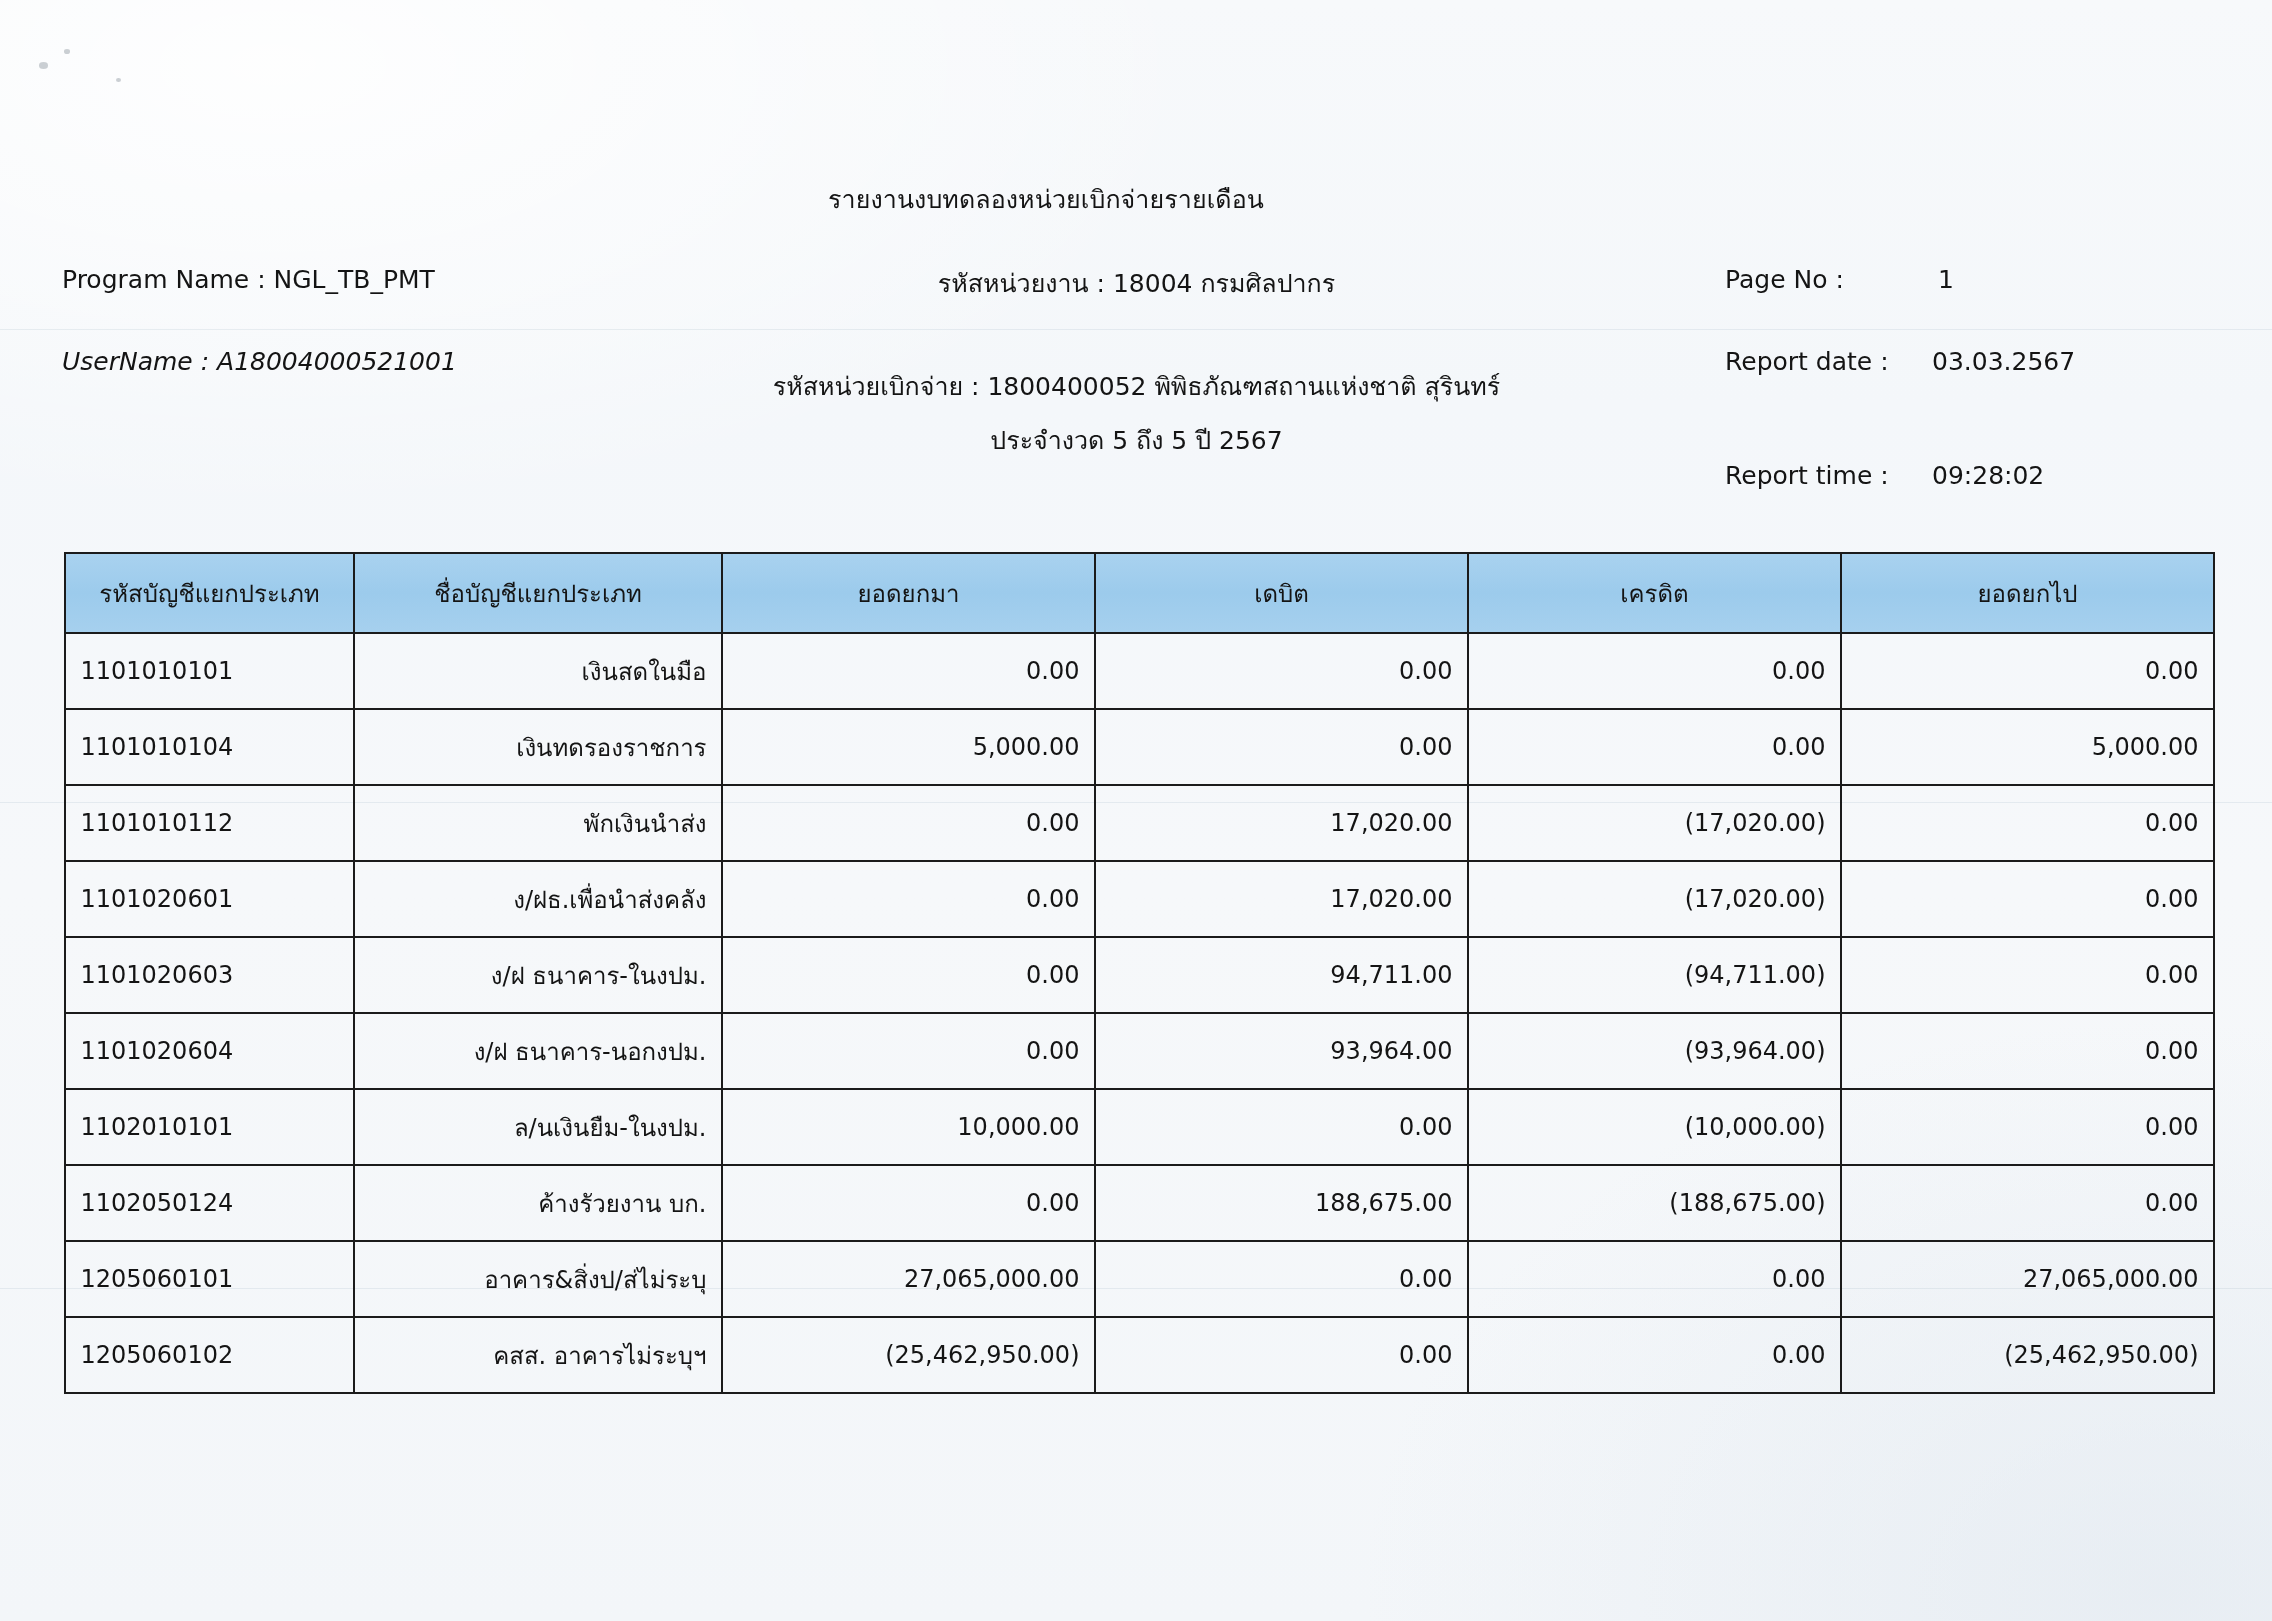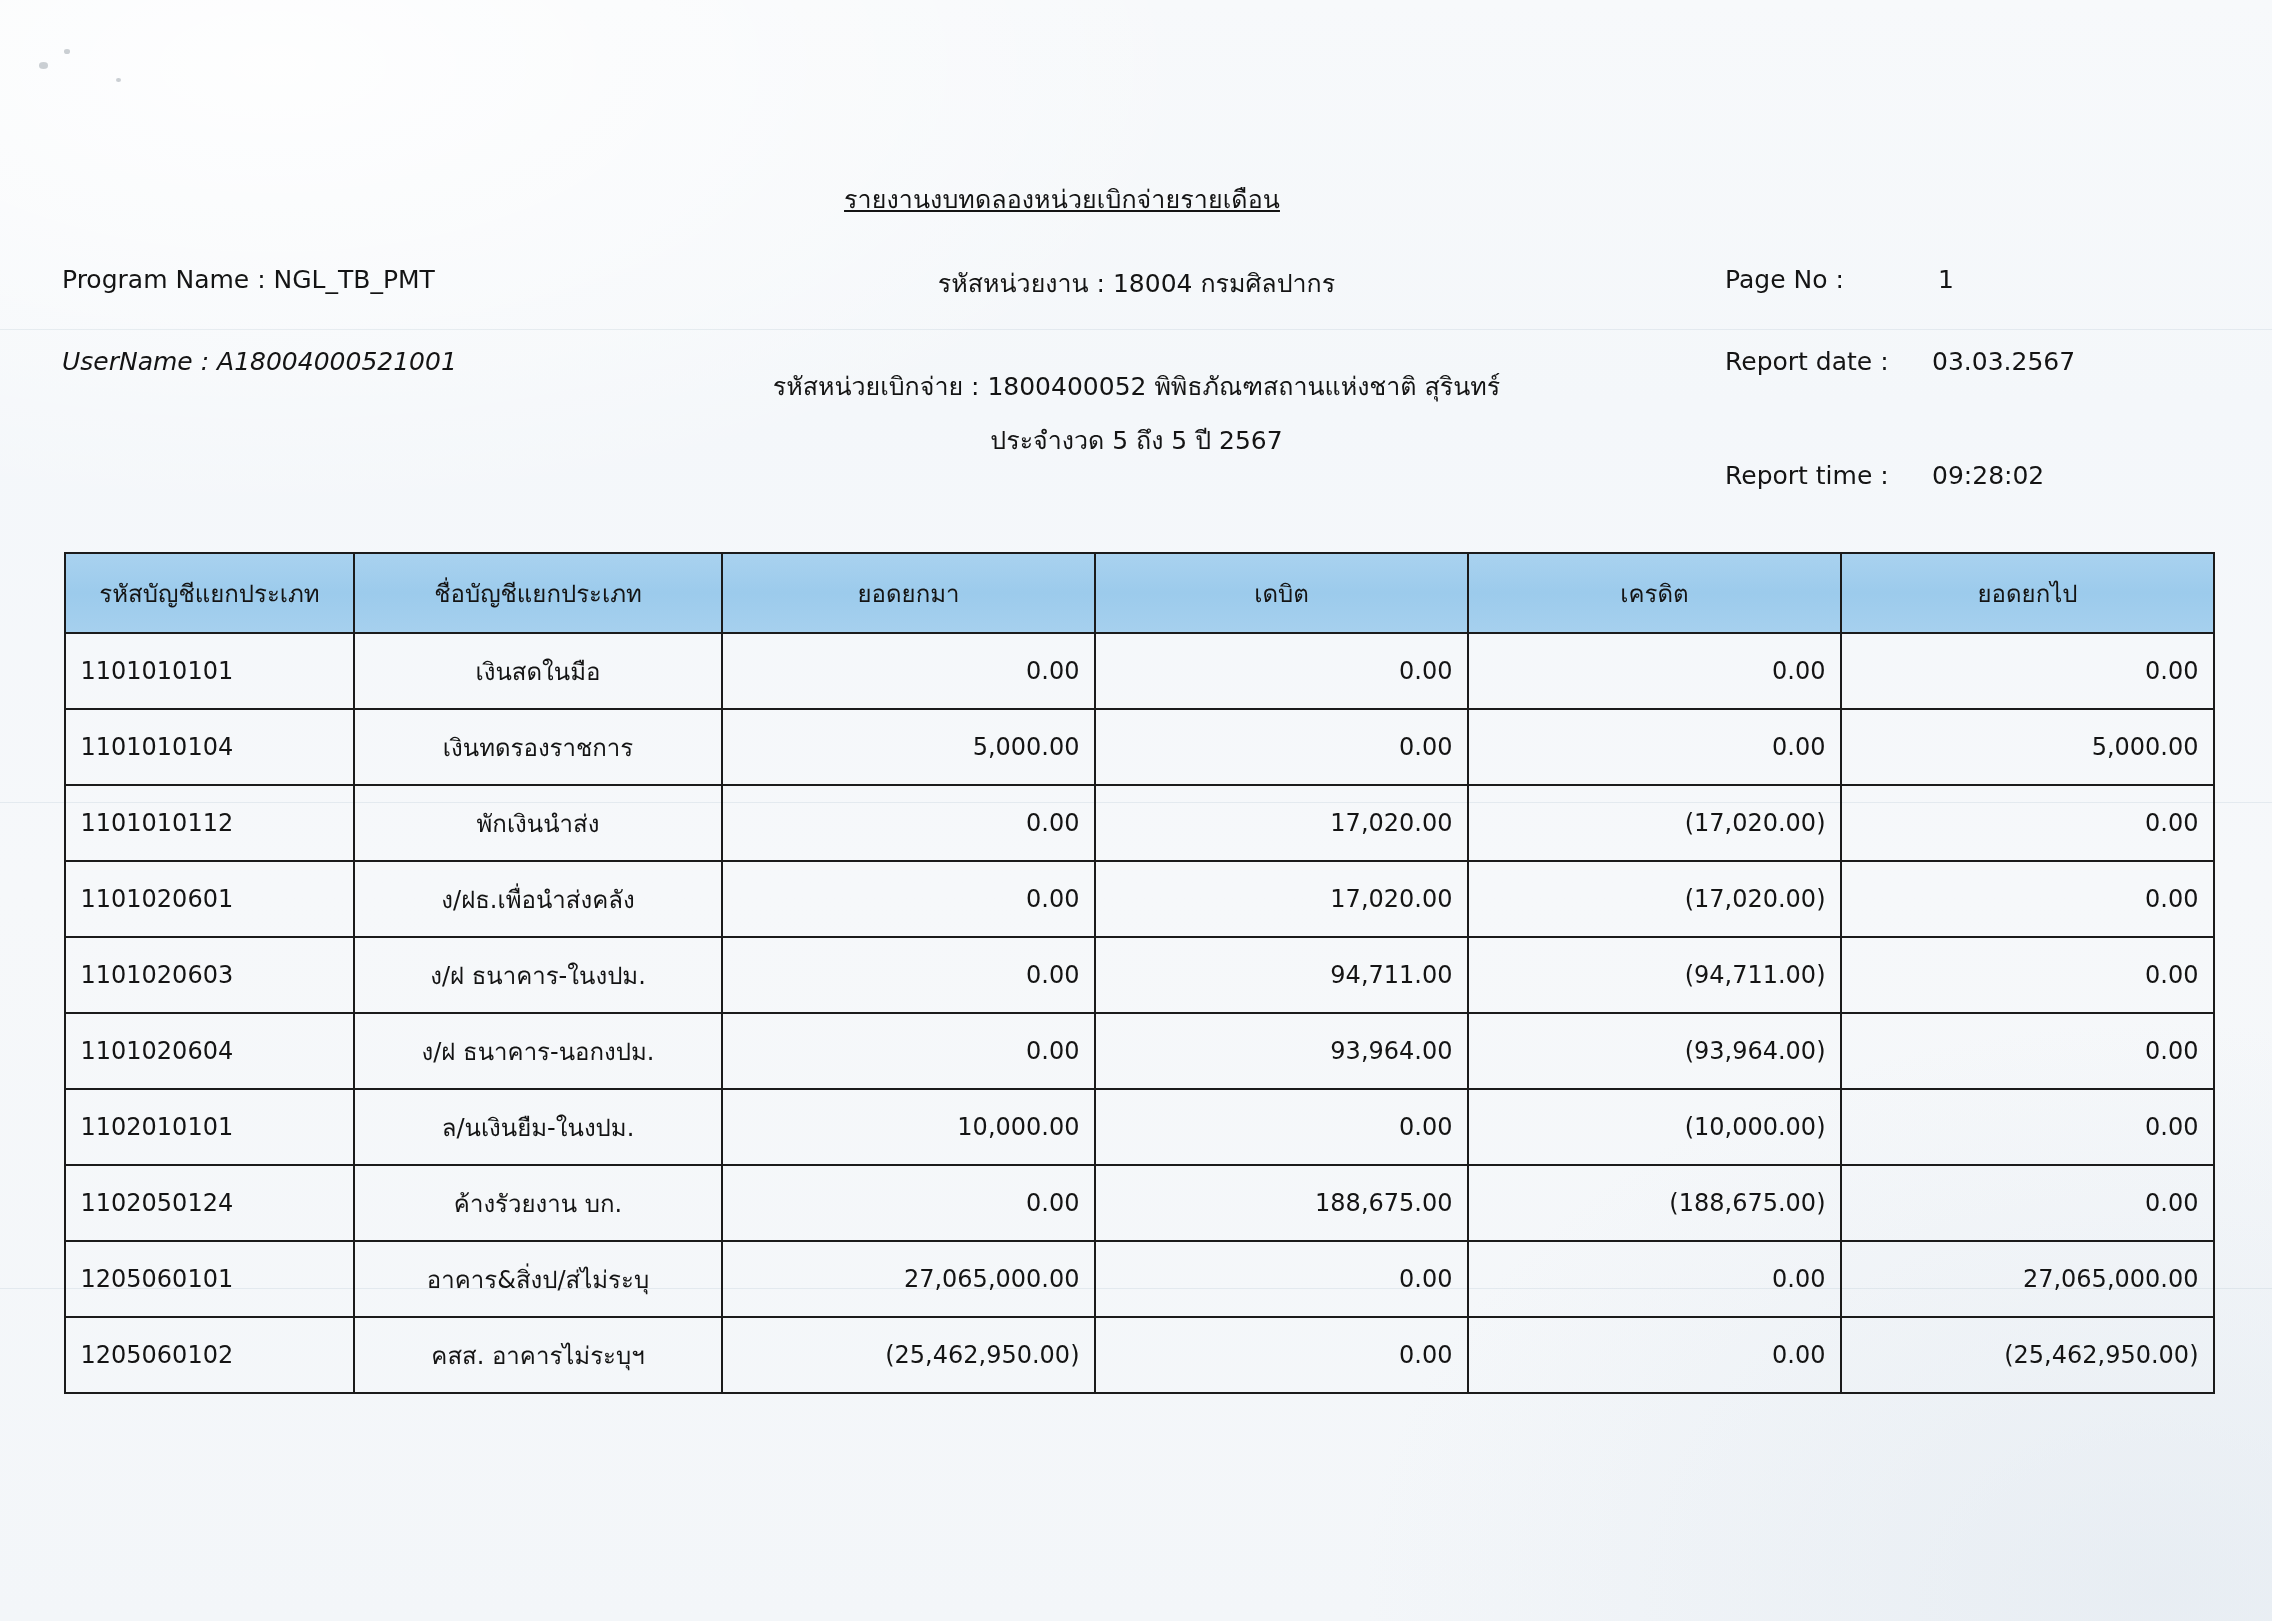--- a/index.html
+++ b/index.html
@@ -40,26 +40,25 @@
   .content {
     position: relative;
     width: 2273px;
     height: 1622px;
   }
 
   
   .doc-title {
     position: absolute;
     top: 179px;
-    left: 16px;
+    left: 0;
     width: 2092px;
     text-align: center;
     font-size: 25px;
     letter-spacing: 0.1px;
-    text-decoration: underline;
   }
 
   .hdr-left {
     position: absolute;
     left: 62px;
     font-size: 25px;
   }
   .hdr-left.l1 { top: 265px; }
   .hdr-left.l2 { top: 347px; font-style: italic; }
 
@@ -115,21 +114,21 @@
     background: linear-gradient(180deg, #a9d2ef 0%, #9ccbec 50%, #a6d0ee 100%);
     text-align: center;
     font-weight: normal;
     height: 78px;
   }
   col.c-code { width: 289px; }
   col.c-name { width: 368px; }
   col.c-num  { width: 373px; }
 
   td.code { text-align: left; }
-  td.name { text-align: center; }
+  td.name { text-align: right; }
   td.num  { text-align: right; padding-right: 18.4px; }
 
   
   .streak {
     position: absolute;
     left: 0;
     width: 2273px;
     height: 1.3px;
     background: rgba(150,170,190,0.18);
     pointer-events: none;

